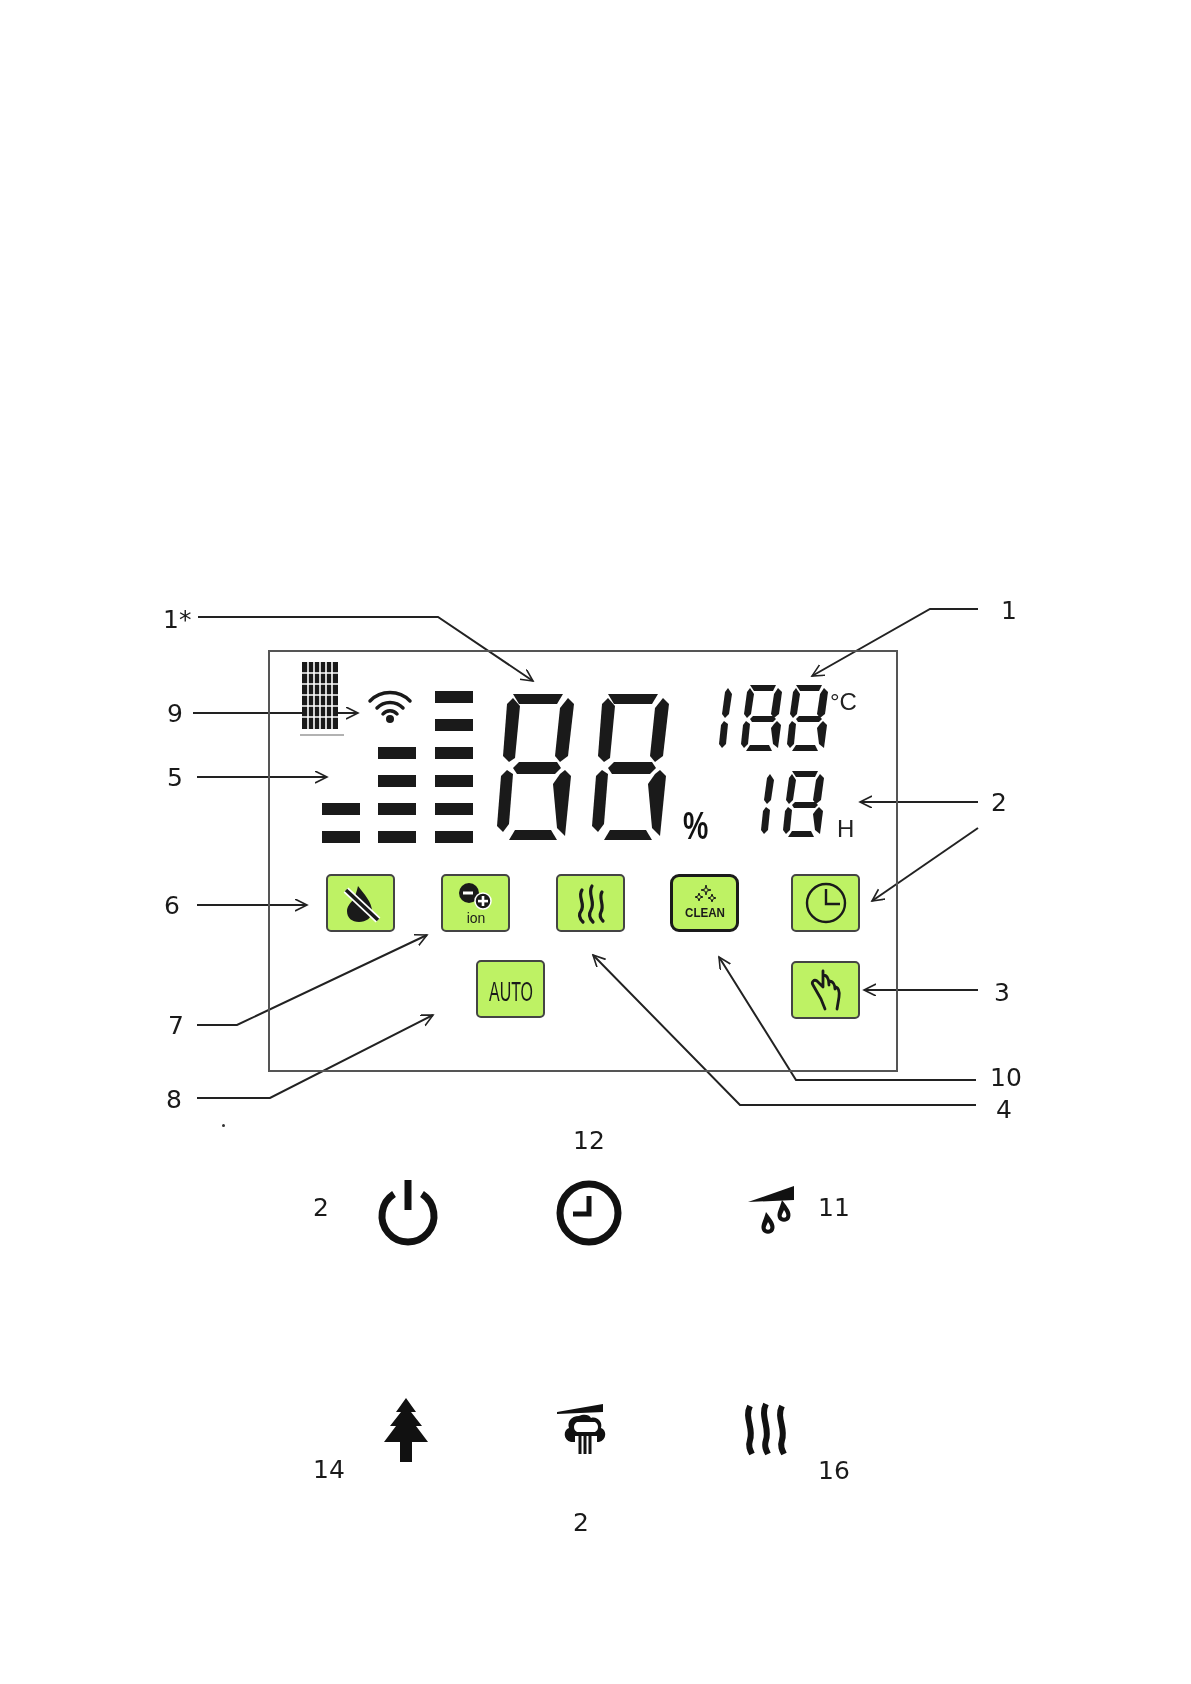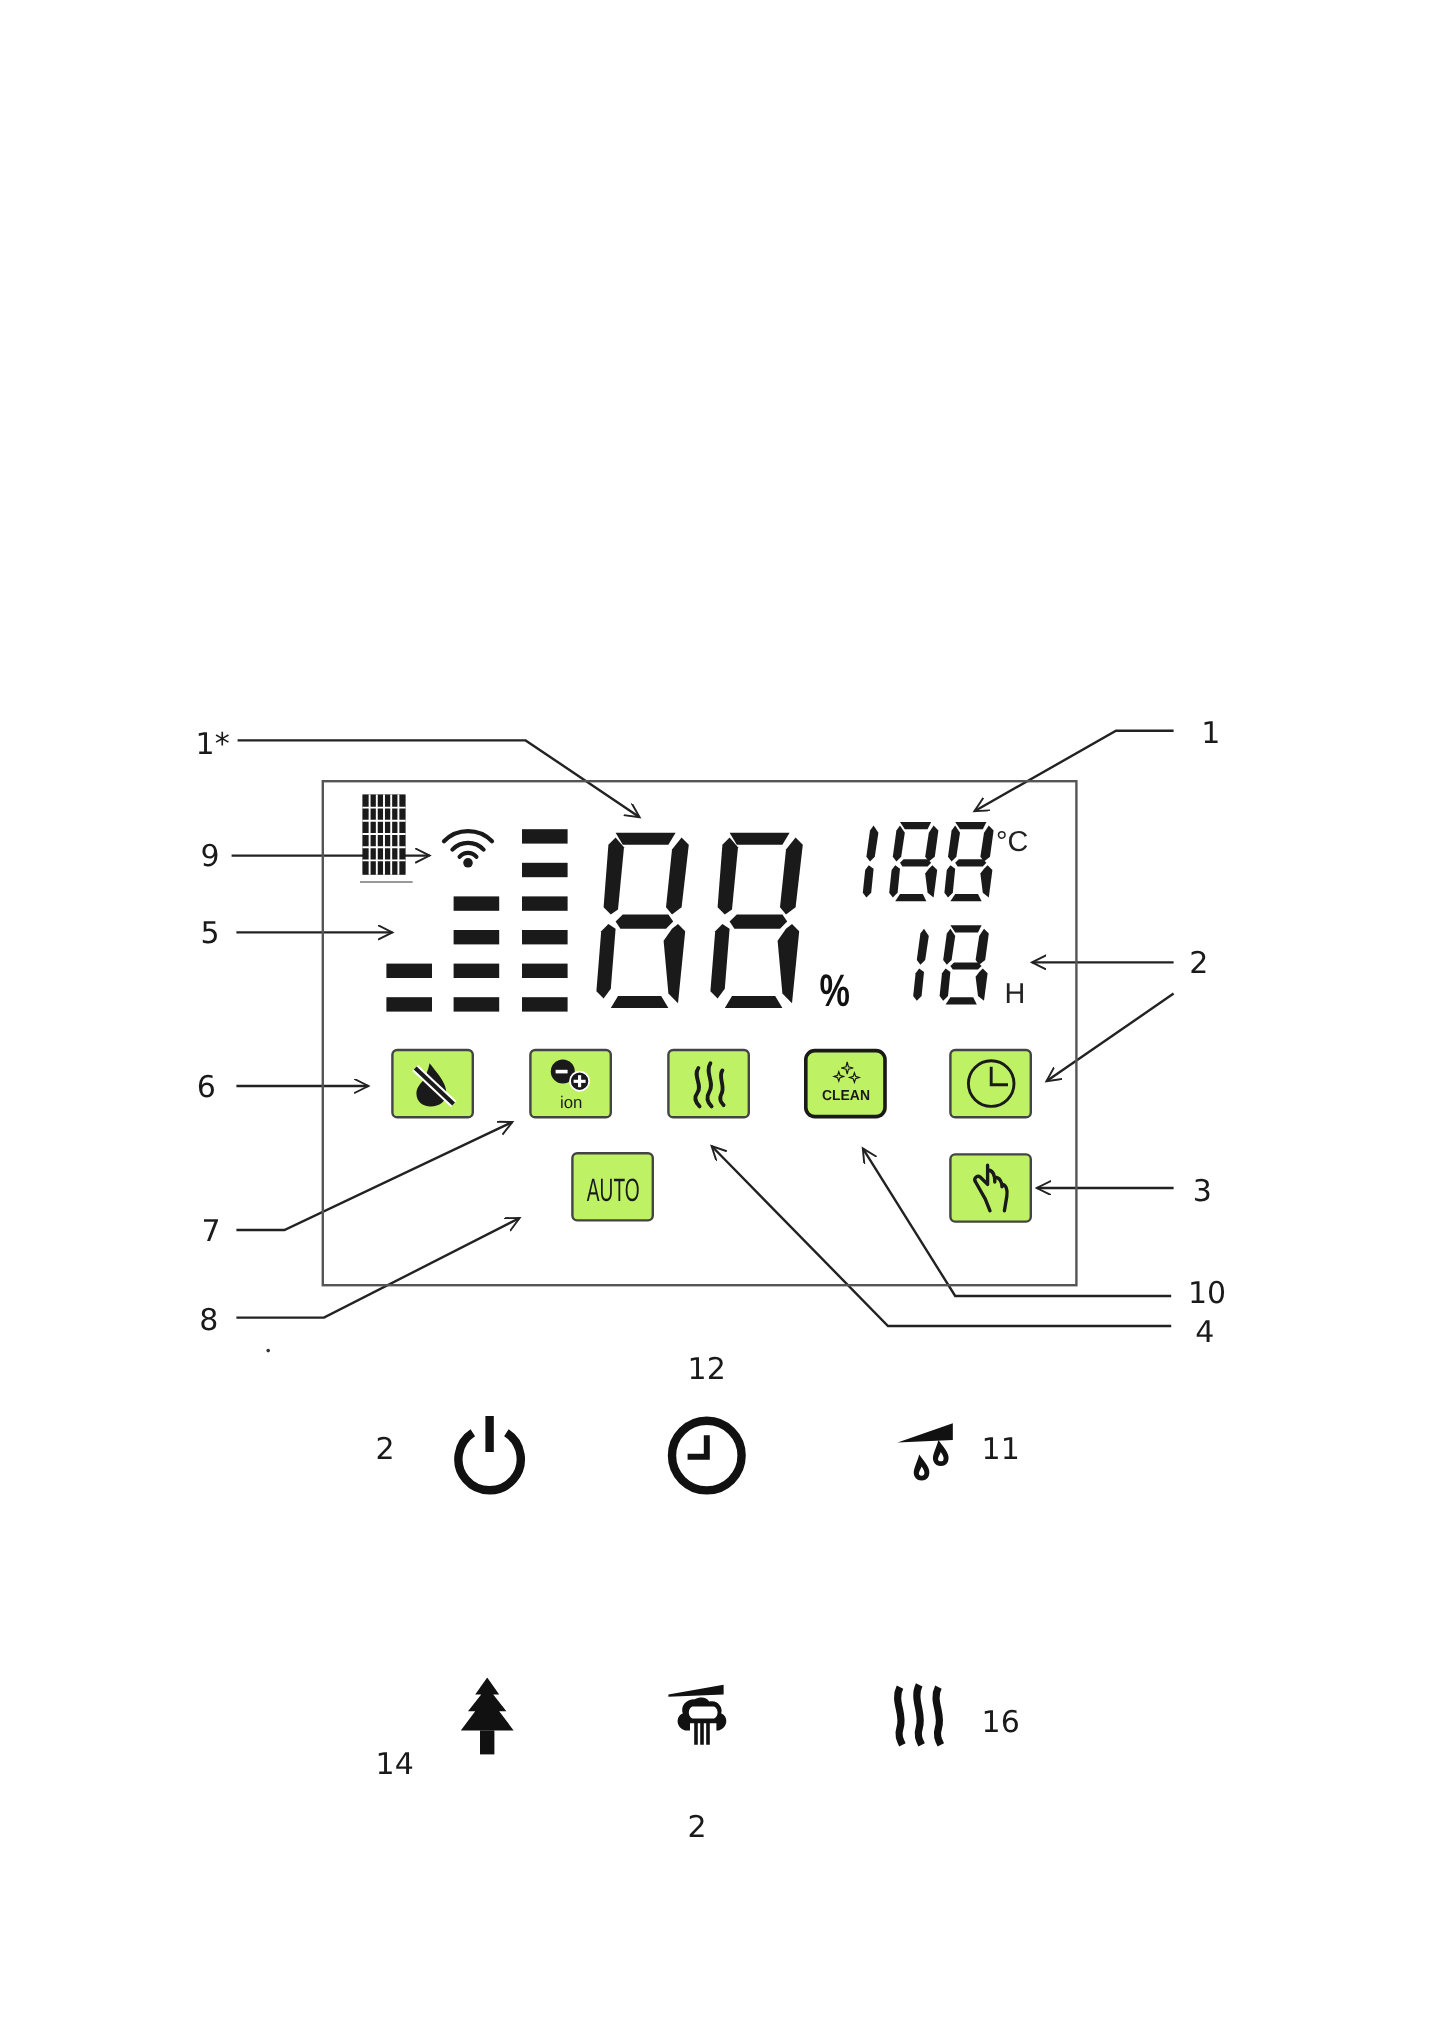--- a/index.html
+++ b/index.html
@@ -263,13 +263,13 @@
 </svg>
 <div class="callout" style="left:573px;top:1510px;">2</div>
 
 <svg class="btn-icon" style="left:740px;top:1400px;" viewBox="0 0 76 76">
   <g fill="none" stroke="#111" stroke-width="6" stroke-linecap="butt">
     <path d="M10,6 C4,18 14,28 10,40 C8,46 10,50 12,54"></path>
     <path d="M26,4 C20,16 30,28 26,40 C24,46 26,50 28,54"></path>
     <path d="M42,6 C36,18 46,28 42,40 C40,46 42,50 44,54"></path>
   </g>
 </svg>
-<div class="callout" style="left:818px;top:1422px;">16</div>
+<div class="callout" style="left:818px;top:1458px;">16</div>
 
 </body></html>

